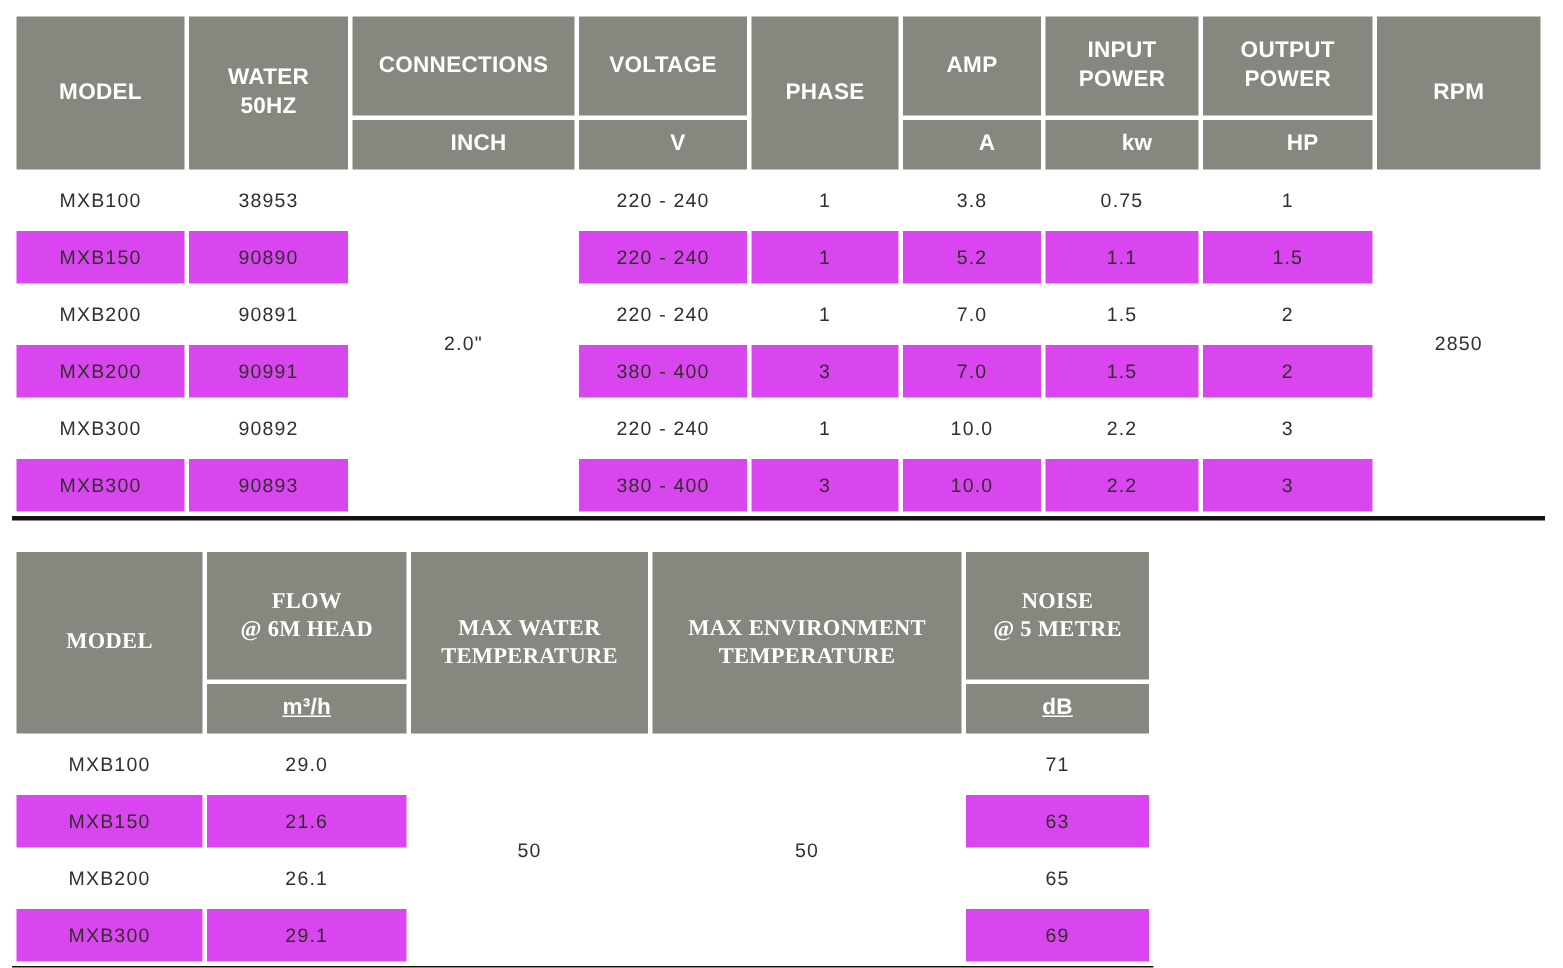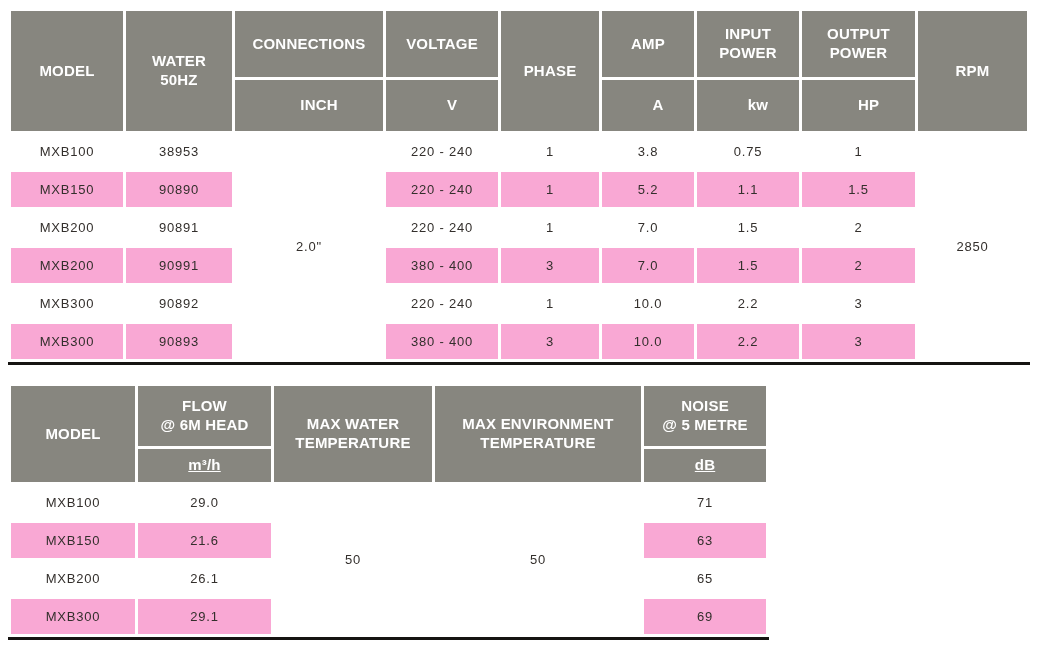--- a/index.html
+++ b/index.html
@@ -31,31 +31,31 @@
     line-height: 1.25;
     letter-spacing: 0.2px;
   }
   
   td.dc {
     color: #332f2c;
     font-size: 13px;
     letter-spacing: 0.8px;
     white-space: nowrap;
   }
-  tr.alt td.dc { background: #f9a8d4; }
+  tr.alt td.dc { background: #d946ef; }
 
   
   #t1 { width: 1022px; }
   #t1 tr.hrow1 td { height: 66px; }
-  #t1 tr.hrow2 td { height: 51px; padding-left: 20px; }
+  #t1 tr.hrow2 td { height: 33px; padding-left: 20px; }
   #t1 tr.drow td  { height: 35px; }
 
   
   #t2 { width: 760px; margin-top: 18px; }
-  #t2 tr.hrow1 td { height: 60px; }
+  #t2 tr.hrow1 td { height: 85px; font-family: Liberation Serif, serif; }
   #t2 tr.hrow2 td { height: 33px; text-decoration: underline; }
   #t2 tr.drow td  { height: 35px; }
 </style>
 </head>
 <body>
 
 <div class="page">
 
   <table id="t1" class="spec">
     <colgroup>

